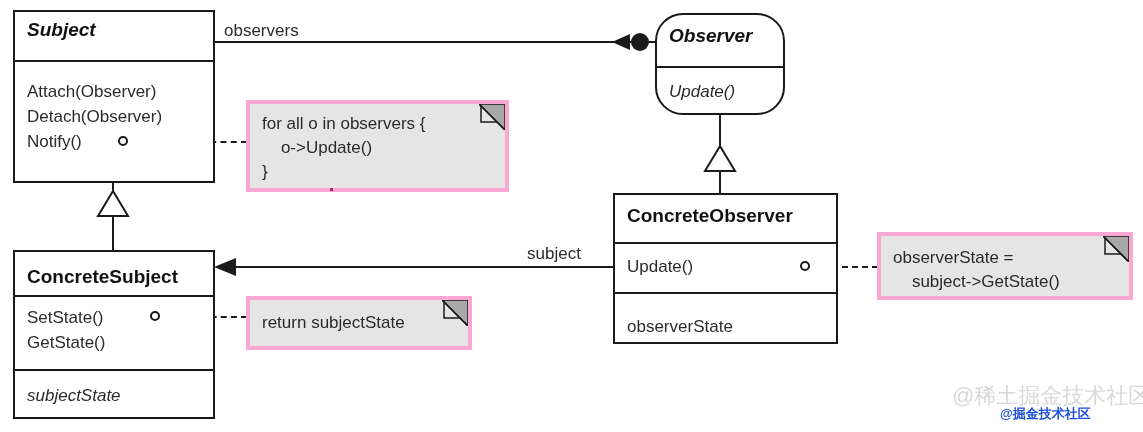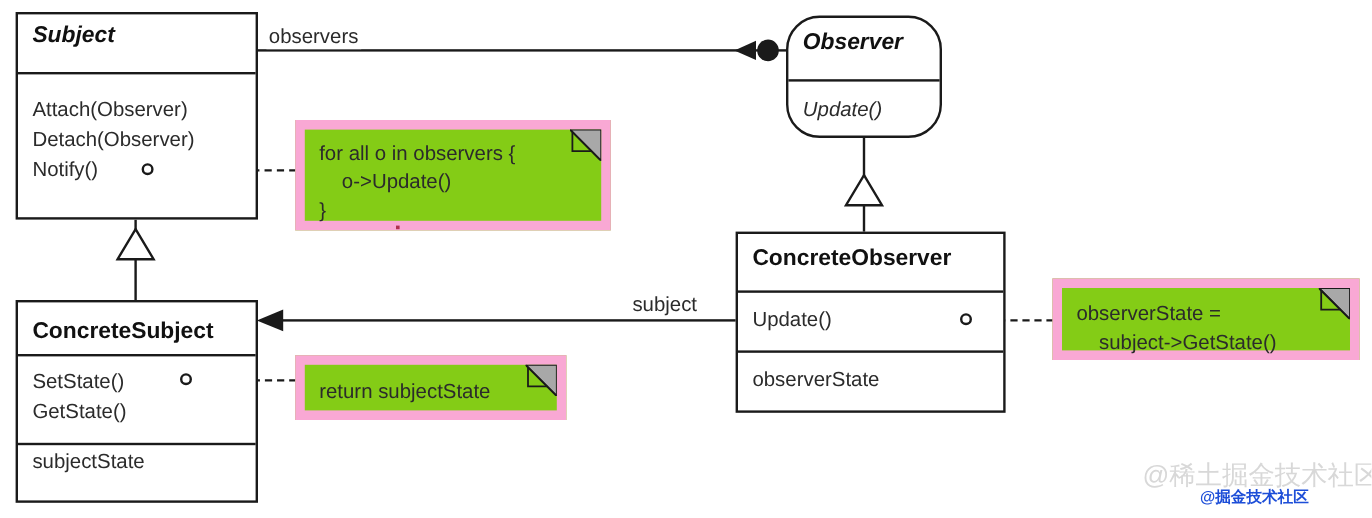--- a/index.html
+++ b/index.html
@@ -48,22 +48,22 @@
     white-space: nowrap;
   }
   .cls-member.abstract {
     font-style: italic;
   }
 
   
   .uml-note {
     position: absolute;
     box-sizing: border-box;
-    border: 8px solid #f9a8d4;
-    background: #84cc16;
+    border: 4px solid #f9a8d4;
+    background: #e5e5e5;
     z-index: 6;
   }
   .uml-note .note-text {
     font-size: 17px;
     color: #2b2b2b;
     line-height: 24px;
     white-space: pre;
     padding: 8px 12px;
   }
   .note-fold {
@@ -203,33 +203,33 @@
   </div>
 
   <div class="uml-class" style="left:13px; top:250px; width:202px; height:169px;">
     <div class="uml-compartment" style="height:43px; padding-top:12px;">
       <div class="cls-title">ConcreteSubject</div>
     </div>
     <div class="uml-compartment" style="height:74px; padding-top:8px;">
       <div class="cls-member">SetState()</div>
       <div class="cls-member">GetState()</div>
     </div>
-    <div class="uml-compartment" style="height:52px; padding-top:1px;">
+    <div class="uml-compartment" style="height:52px; padding-top:12px;font-style:italic;">
       <div class="cls-member">subjectState</div>
     </div>
   </div>
 
   <div class="uml-class" style="left:613px; top:193px; width:225px; height:151px;">
     <div class="uml-compartment" style="height:47px; padding-top:8px;">
       <div class="cls-title">ConcreteObserver</div>
     </div>
     <div class="uml-compartment" style="height:50px; padding-top:10px;">
       <div class="cls-member">Update()</div>
     </div>
-    <div class="uml-compartment" style="height:64px; padding-top:10px;">
+    <div class="uml-compartment" style="height:64px; padding-top:20px;">
       <div class="cls-member">observerState</div>
     </div>
   </div>
 
   <div class="uml-note" style="left:246px; top:100px; width:263px; height:92px;">
     <div class="note-text">for all o in observers {
     o-&gt;Update()
 }</div>
     <svg class="note-fold" viewBox="0 0 26 26">
       <polygon points="0,0 26,0 26,26" fill="#a8a8a8" stroke="#1a1a1a" stroke-width="1.5"></polygon>

